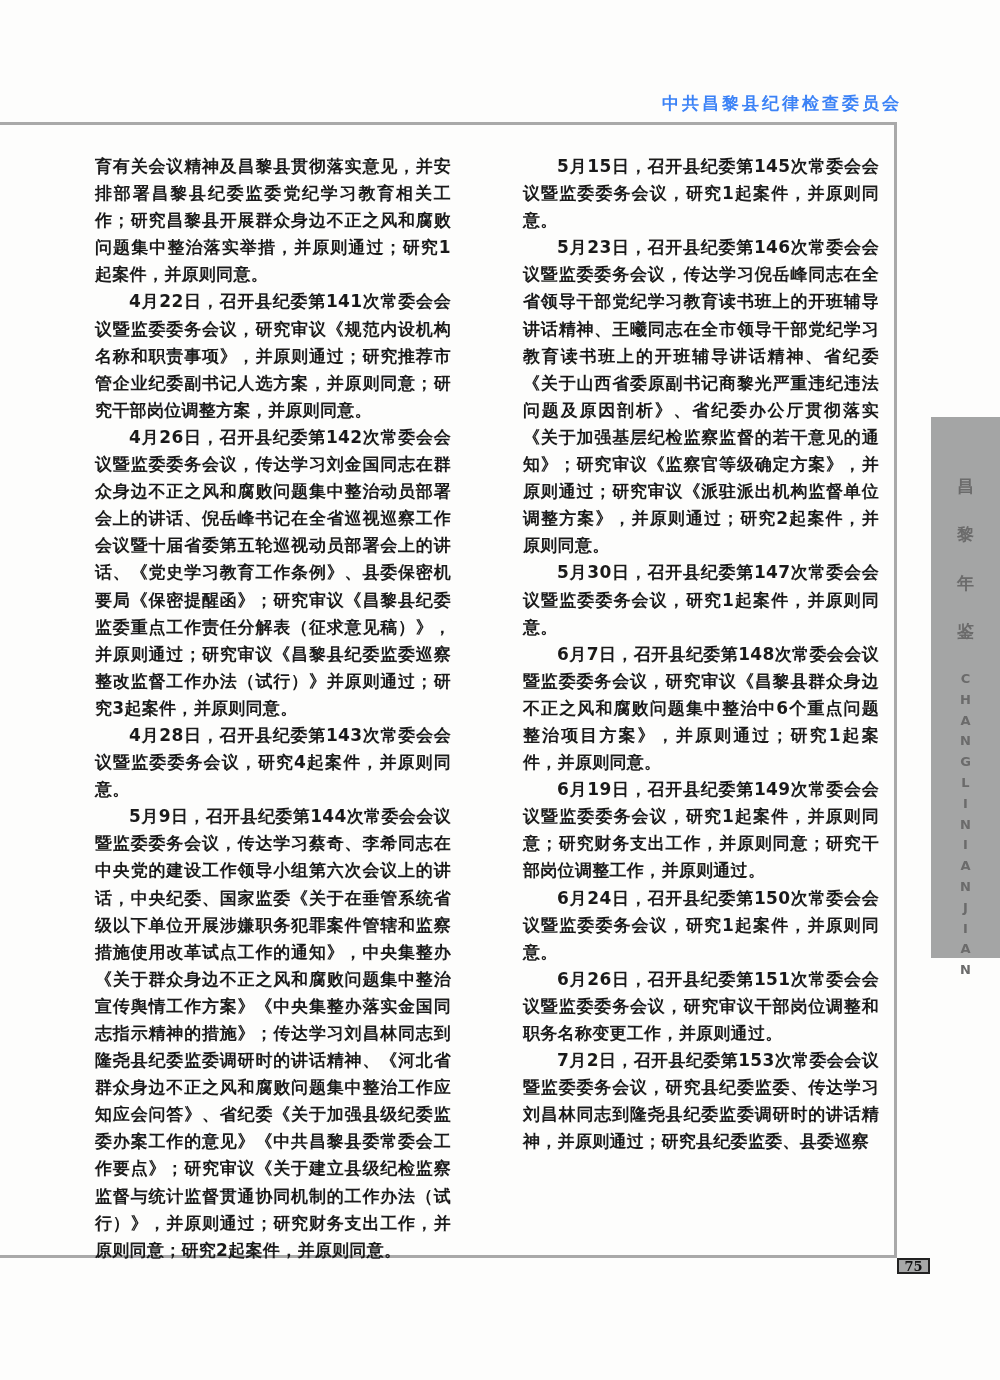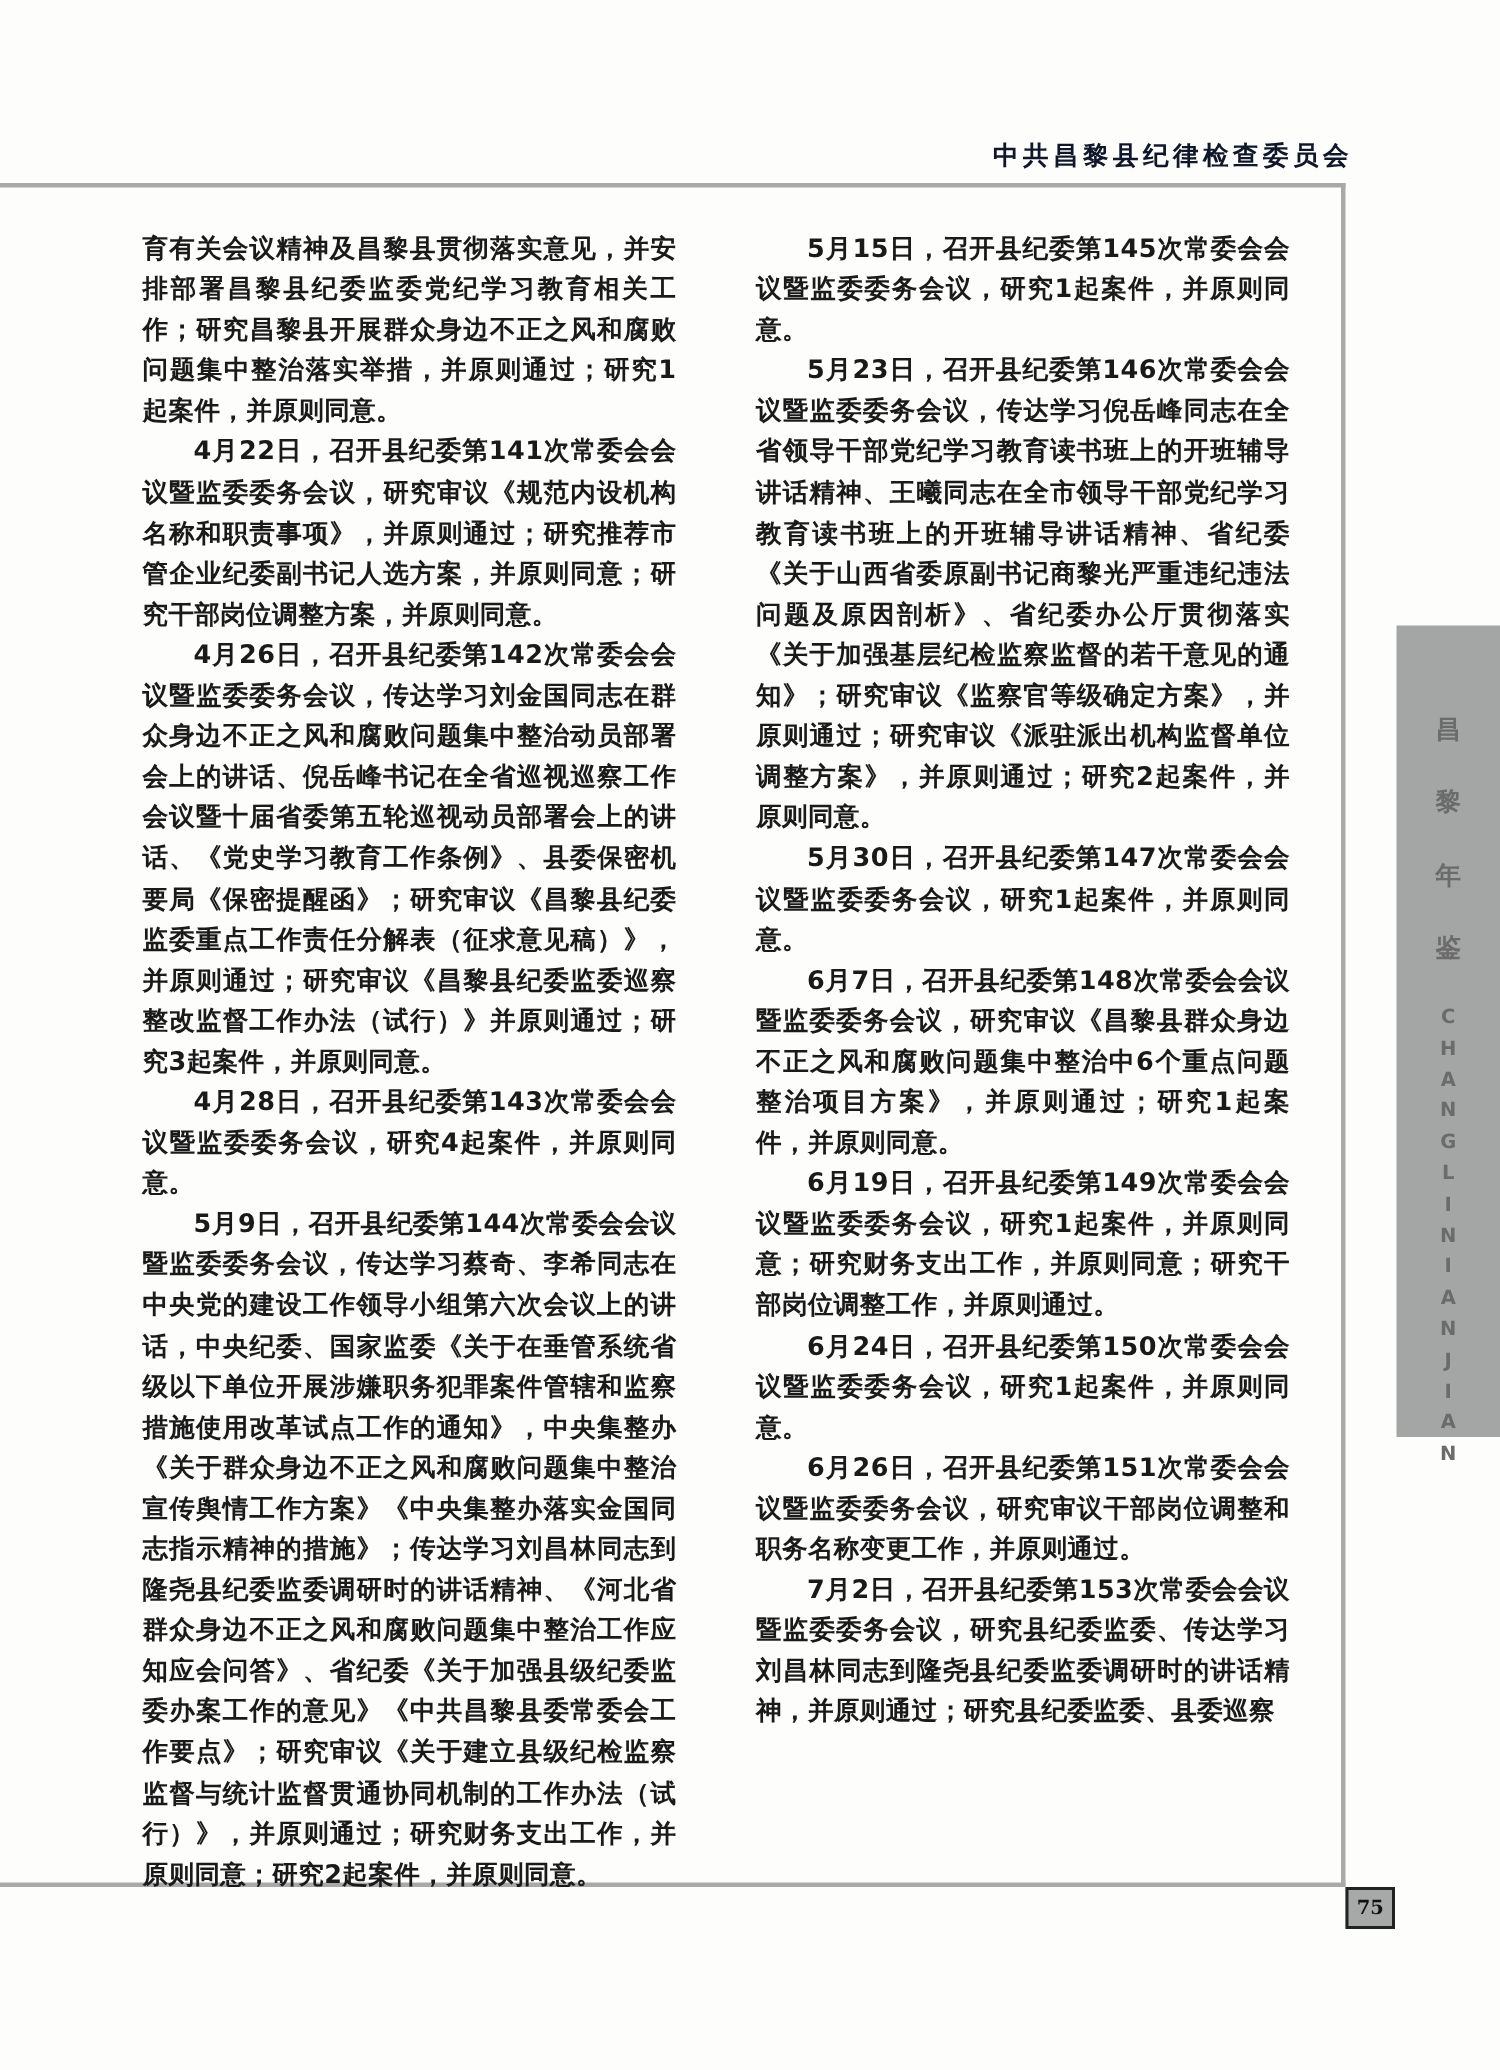--- a/index.html
+++ b/index.html
@@ -4,56 +4,56 @@
 <style>
   html, body { margin:0; padding:0; }
   body {
     width:1000px; height:1380px; position:relative; overflow:hidden;
     background:#fdfdfc;
     font-family:"DejaVu Serif", "Liberation Serif", serif;
     color:#1a1a1a;
   }
   .header-title {
     position:absolute; top:92px; left:662px;
-    font-size:17px; font-weight:bold; letter-spacing:3px; color:#0f172a;
+    font-size:17px; font-weight:bold; letter-spacing:3px; color:#3b82f6;
     font-family:"DejaVu Sans", sans-serif;
   }
   .frame-top { position:absolute; top:122px; left:0; width:897px; height:3px; background:#a9a9a9; }
   .frame-right { position:absolute; top:122px; left:894px; width:3px; height:1135px; background:#a9a9a9; }
   .frame-bottom { position:absolute; top:1255px; left:0; width:897px; height:3px; background:#a9a9a9; }
 
   .col {
     position:absolute; top:153px; width:356px;
     font-size:17px; line-height:27.1px; font-weight:bold;
     text-align:justify; text-justify:inter-ideograph;
     font-family:"DejaVu Sans", sans-serif;
     letter-spacing:0.3px;
   }
   .col-left { left:95px; }
-  .col-right { left:504px; }
+  .col-right { left:523px; }
   .col p { margin:0; }
   .col p.indent { text-indent:2em; }
 
   .side-tab {
     position:absolute; left:931px; top:417px; width:69px; height:541px;
     background:#a4a5a5;
   }
   .side-cn {
     position:absolute; left:0; width:100%; text-align:center;
     color:#6b6b6b; font-size:17px; font-weight:bold;
     font-family:"DejaVu Sans", sans-serif;
   }
   .side-en {
     position:absolute; left:0; top:252px; width:100%;
     display:flex; flex-direction:column; align-items:center;
     color:#6b6b6b; font-size:13px; font-weight:bold;
     font-family:"DejaVu Sans", sans-serif; line-height:20.8px;
   }
   .page-num {
-    position:absolute; left:897px; top:1258px; width:33px; height:28px;
+    position:absolute; left:897px; top:1258px; width:33px; height:16px;
     background:#a7a8a8; border:2px solid #222; box-sizing:border-box;
     display:flex; align-items:center; justify-content:center;
     font-size:13px; font-weight:bold; color:#111;
     font-family:"DejaVu Serif", serif;
   }
 </style>
 </head>
 <body>
 
 <div class="header-title">中共昌黎县纪律检查委员会</div>

